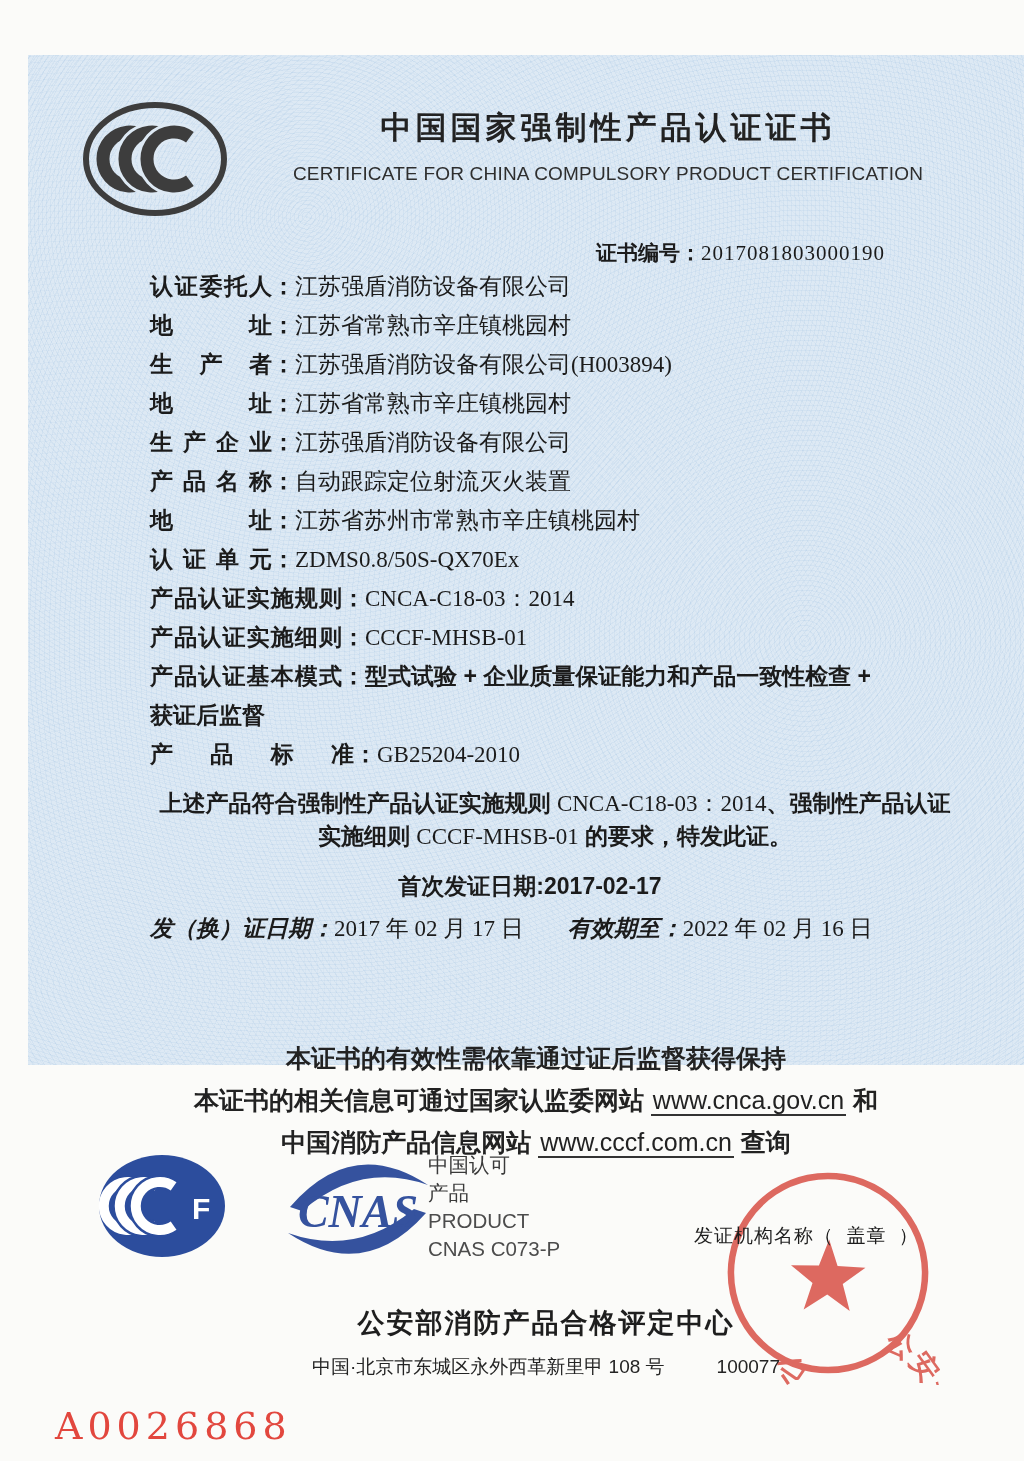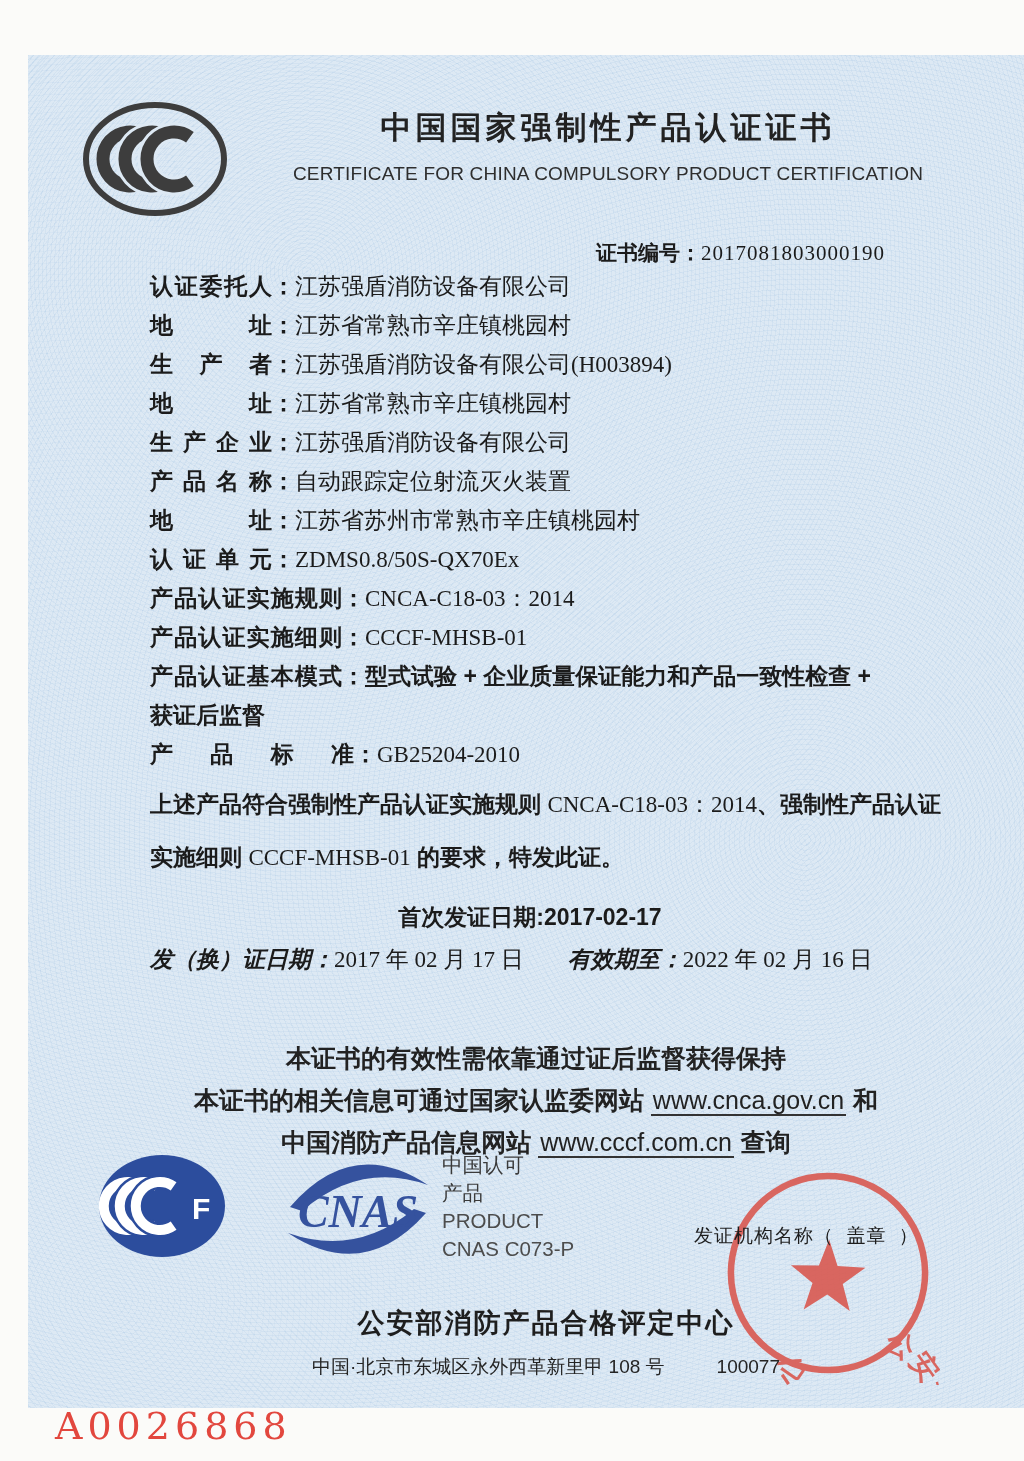--- a/index.html
+++ b/index.html
@@ -4,21 +4,21 @@
 <style>
   html,body{margin:0;padding:0;}
   body{
     width:1024px;height:1461px;position:relative;overflow:hidden;
     background:#fbfbf9;
     font-family:"Liberation Sans", sans-serif;
     color:#1b1b1b;
   }
   
   .sheet{
-    position:absolute;left:28px;top:55px;width:996px;height:1353px;
+    position:absolute;left:28px;top:55px;width:996px;height:1010px;
     background:
       repeating-radial-gradient(circle at 28% 16%, rgba(120,168,214,.10) 0 1px, rgba(255,255,255,0) 1px 4px),
       repeating-radial-gradient(circle at 78% 58%, rgba(120,168,214,.10) 0 1px, rgba(255,255,255,0) 1px 5px),
       repeating-radial-gradient(circle at 8% 92%, rgba(140,180,220,.08) 0 1px, rgba(255,255,255,0) 1px 6px),
       #dde9f4;
   }
   
   .ccc-logo{position:absolute;left:52px;top:44px;width:150px;height:120px;}
   .hdr-text{position:absolute;left:190px;top:52px;width:780px;text-align:center;}
   .title-zh{font-size:31px;font-weight:bold;letter-spacing:4px;color:#222;}
@@ -31,35 +31,35 @@
   .row{height:39px;white-space:nowrap;}
   .lbl{display:inline-block;font-weight:bold;text-align:justify;text-align-last:justify;vertical-align:baseline;}
   .lw5{width:122px;}
   .lw8{width:192px;}
   .lw4w{width:204px;}
   .lw2{width:auto;text-align-last:auto;}
   .indent .lbl{margin-left:80px;}
   .colon{font-weight:bold;}
   .val{font-family:"Liberation Serif","DejaVu Serif",serif;}
   .vbold{font-family:"Liberation Sans",sans-serif;font-weight:bold;}
-  .statement{font-weight:bold;line-height:52px;margin-top:4px;white-space:normal;}
+  .statement{font-weight:bold;line-height:32px;margin-top:13px;white-space:normal;text-align:center;}
   .statement .latin{font-family:"Liberation Serif","DejaVu Serif",serif;font-weight:normal;}
   .first-issue{font-weight:bold;text-align:center;width:760px;line-height:40px;margin-top:13px;}
   .issue-row{line-height:40px;margin-top:2px;white-space:nowrap;}
   .issue-row .dlab{font-weight:bold;font-style:italic;}
   .issue-row .dval{font-family:"Liberation Serif","DejaVu Serif",serif;}
   .issue-gap{display:inline-block;width:44px;}
   
   .notes{position:absolute;left:0;top:982px;width:996px;text-align:center;padding-left:20px;box-sizing:border-box;
          font-size:25px;font-weight:bold;line-height:42px;color:#222;}
   .notes .url{font-weight:normal;border-bottom:2px solid #333;padding:0 2px;font-family:"Liberation Sans",sans-serif;}
   
   .cccf-logo{position:absolute;left:68px;top:1098px;width:132px;height:108px;}
   .cnas-logo{position:absolute;left:252px;top:1092px;width:156px;height:124px;}
-  .accred{position:absolute;left:414px;top:1096px;font-size:20.5px;line-height:28px;color:#3a3a3a;}
+  .accred{position:absolute;left:400px;top:1096px;font-size:20.5px;line-height:28px;color:#3a3a3a;}
   .accred .en{color:#4c4c4c;}
   
   .stamp{position:absolute;left:688px;top:1106px;width:224px;height:224px;opacity:.88;}
   .stamp-caption{position:absolute;left:666px;top:1168px;font-size:19px;letter-spacing:1px;color:#1d1d1d;
                  font-family:Liberation Mono, monospace;z-index:5;}
   .org{position:absolute;left:0;top:1250px;width:996px;text-align:center;padding-left:40px;box-sizing:border-box;}
   .org-name{font-size:27px;font-weight:bold;letter-spacing:2px;color:#1e1e1e;}
   .org-addr{font-size:19px;margin-top:13px;color:#242424;}
   .org-addr .gap{display:inline-block;width:52px;}
   .org-url{font-size:20px;margin-top:5px;font-family:"Liberation Serif","DejaVu Serif",serif;color:#242424;}

